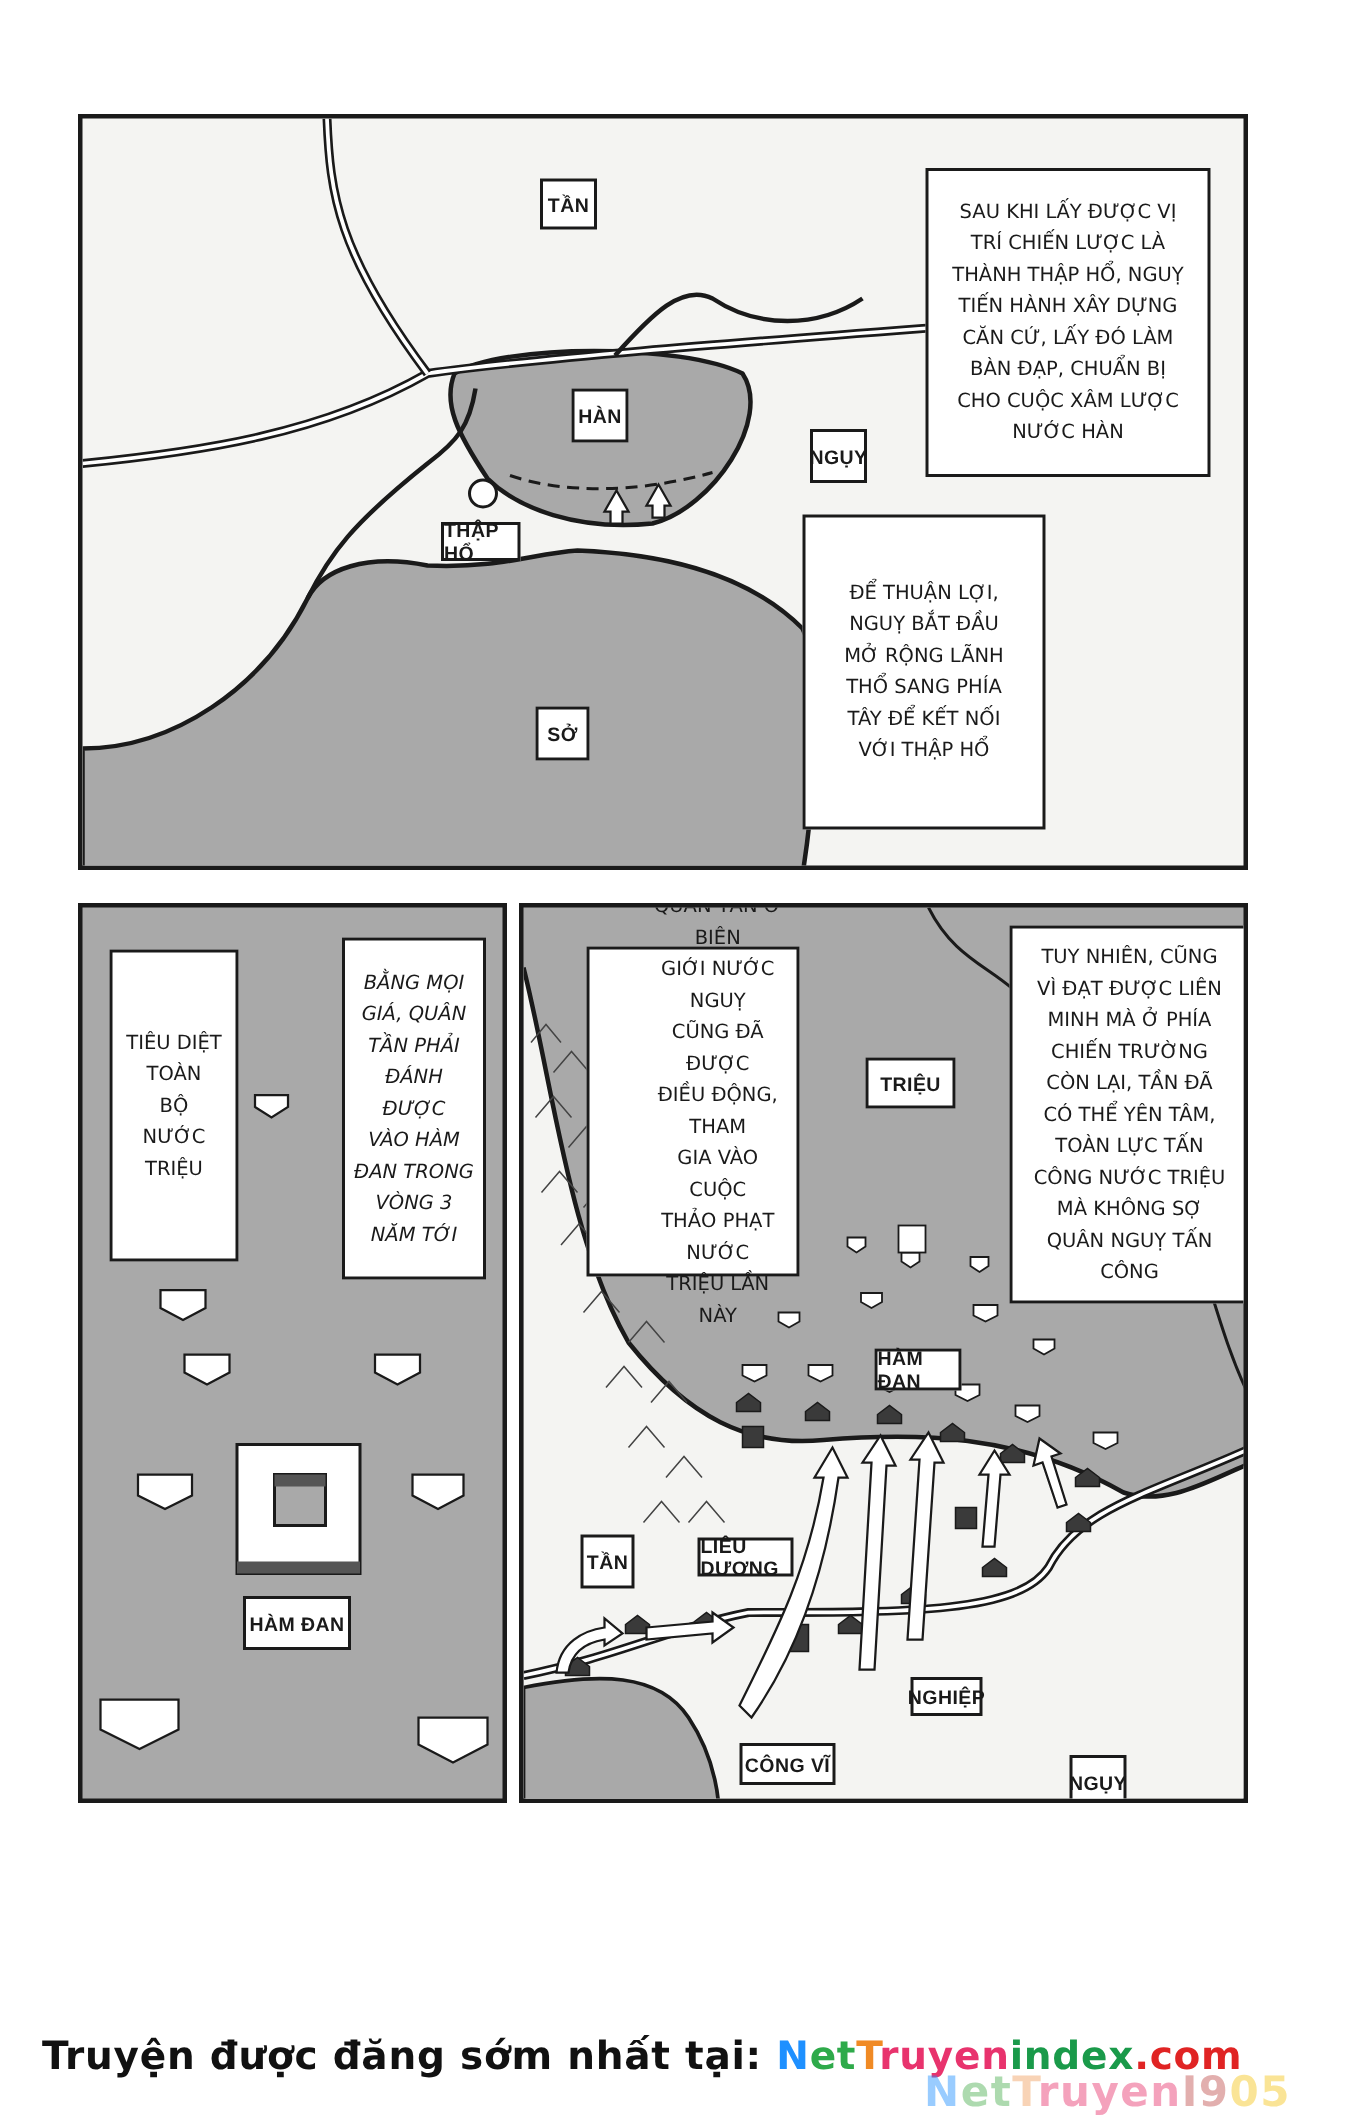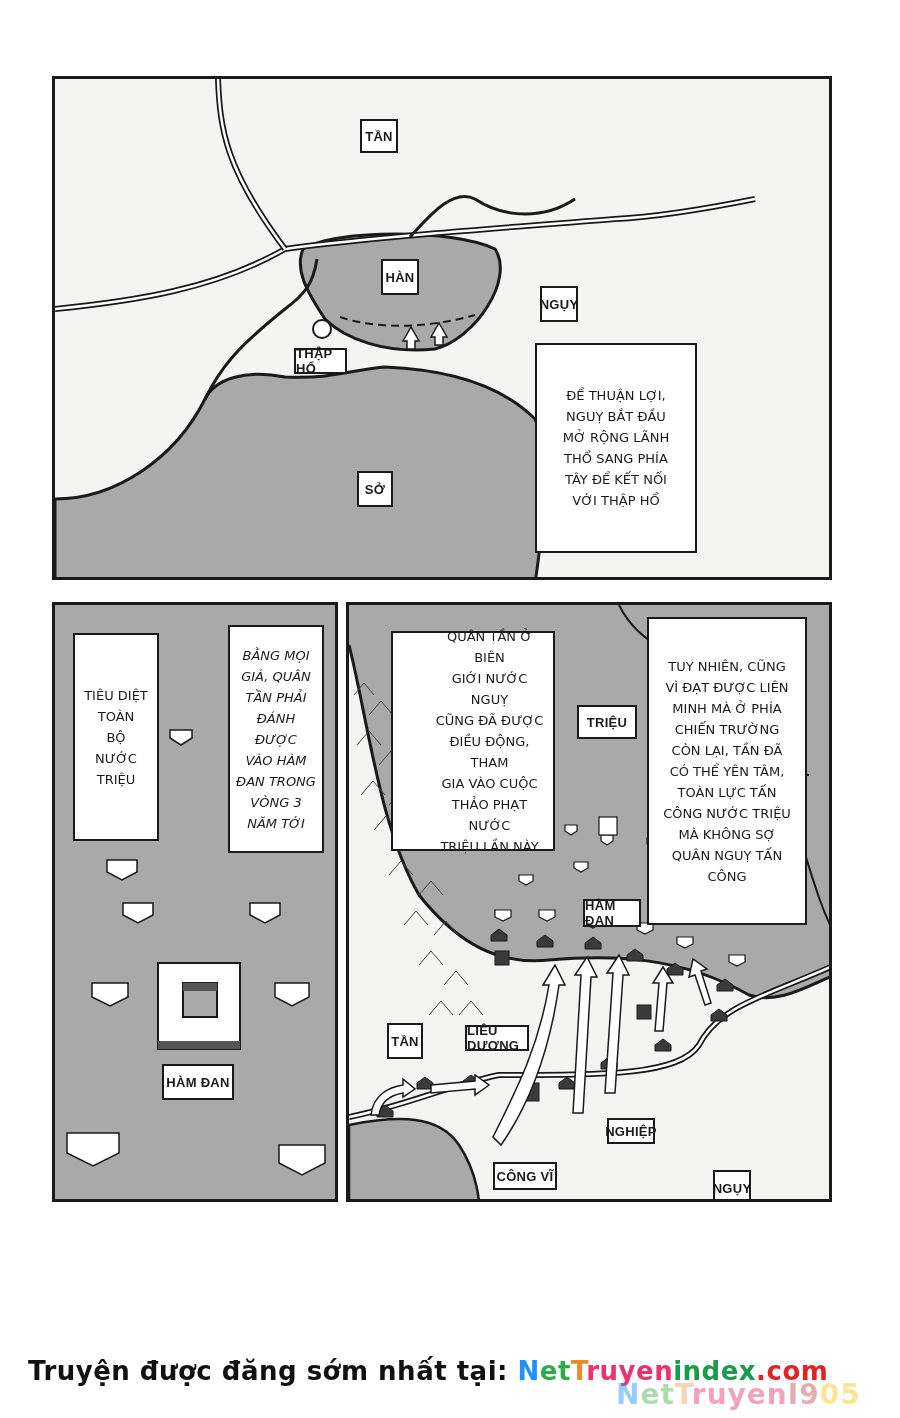--- a/index.html
+++ b/index.html
@@ -41,20 +41,28 @@
     <path d="M348 262 l8 -14 l8 14 l-4 0 l0 8 l-8 0 l0 -8 z" fill="#fff" stroke="#1a1a1a" stroke-width="1.5"></path>
     <path d="M376 258 l8 -14 l8 14 l-4 0 l0 8 l-8 0 l0 -8 z" fill="#fff" stroke="#1a1a1a" stroke-width="1.5"></path>
   </svg>
 
   <div class="label" style="left:305px; top:40px; width:38px; height:34px;">TẦN</div>
   <div class="label" style="left:326px; top:180px; width:38px; height:36px;">HÀN</div>
   <div class="label" style="left:485px; top:207px; width:38px; height:36px;">NGỤY</div>
   <div class="label" style="left:239px; top:269px; width:53px; height:26px;">THẬP HỔ</div>
   <div class="label" style="left:302px; top:392px; width:36px; height:36px;">SỞ</div>
 
+  <div class="caption" style="left:562px; top:33px; width:190px; height:206px;">SAU KHI LẤY ĐƯỢC VỊ
+TRÍ CHIẾN LƯỢC LÀ
+THÀNH THẬP HỔ, NGUỴ
+TIẾN HÀNH XÂY DỰNG
+CĂN CỨ, LẤY ĐÓ LÀM
+BÀN ĐẠP, CHUẨN BỊ
+CHO CUỘC XÂM LƯỢC
+NƯỚC HÀN</div>
   <div class="caption" style="left:480px; top:264px; width:162px; height:210px;">ĐỂ THUẬN LỢI,
 NGUỴ BẮT ĐẦU
 MỞ RỘNG LÃNH
 THỔ SANG PHÍA
 TÂY ĐỂ KẾT NỐI
 VỚI THẬP HỔ</div>
 </div>
 
 <div class="panel gray" style="left:52px; top:602px; width:286px; height:600px;">
   <svg class="map" width="286" height="600" viewBox="0 0 286 600">
@@ -150,28 +158,28 @@
       <path d="M144 532 C 170 480, 190 440, 200 380 L 194 380 L 206 360 L 216 380 L 210 380 C 200 450, 180 500, 152 540 Z"></path>
       <path d="M224 508 L 232 370 L 226 370 L 238 352 L 248 372 L 242 372 L 234 508 Z"></path>
       <path d="M256 488 L 264 368 L 258 368 L 270 350 L 280 370 L 274 370 L 266 488 Z"></path>
       <path d="M306 426 L 310 378 L 304 378 L 314 362 L 324 378 L 318 378 L 314 426 Z"></path>
       <path d="M356 400 L 346 370 L 340 372 L 344 354 L 358 364 L 352 366 L 362 398 Z"></path>
       <path d="M82 480 L 126 476 L 126 470 L 140 480 L 126 490 L 126 484 L 82 488 Z"></path>
       <path d="M22 510 C 24 490, 40 482, 54 480 L 54 474 L 66 484 L 54 492 L 54 488 C 42 490, 32 496, 30 510 Z"></path>
     </g>
   </svg>
 
-  <div class="caption" style="left:42px; top:26px; width:164px; height:220px;padding-left:39px;">QUÂN TẦN Ở BIÊN
+  <div class="caption" style="left:42px; top:26px; width:142px; height:220px;padding-left:39px;">QUÂN TẦN Ở BIÊN
 GIỚI NƯỚC NGUỴ
 CŨNG ĐÃ ĐƯỢC
 ĐIỀU ĐỘNG, THAM
 GIA VÀO CUỘC
 THẢO PHẠT NƯỚC
 TRIỆU LẦN NÀY</div>
-  <div class="caption" style="left:298px; top:12px; width:160px; height:308px;">TUY NHIÊN, CŨNG
+  <div class="caption" style="left:324px; top:12px; width:160px; height:252px;">TUY NHIÊN, CŨNG
 VÌ ĐẠT ĐƯỢC LIÊN
 MINH MÀ Ở PHÍA
 CHIẾN TRƯỜNG
 CÒN LẠI, TẦN ĐÃ
 CÓ THỂ YÊN TÂM,
 TOÀN LỰC TẤN
 CÔNG NƯỚC TRIỆU
 MÀ KHÔNG SỢ
 QUÂN NGUỴ TẤN
 CÔNG</div>

